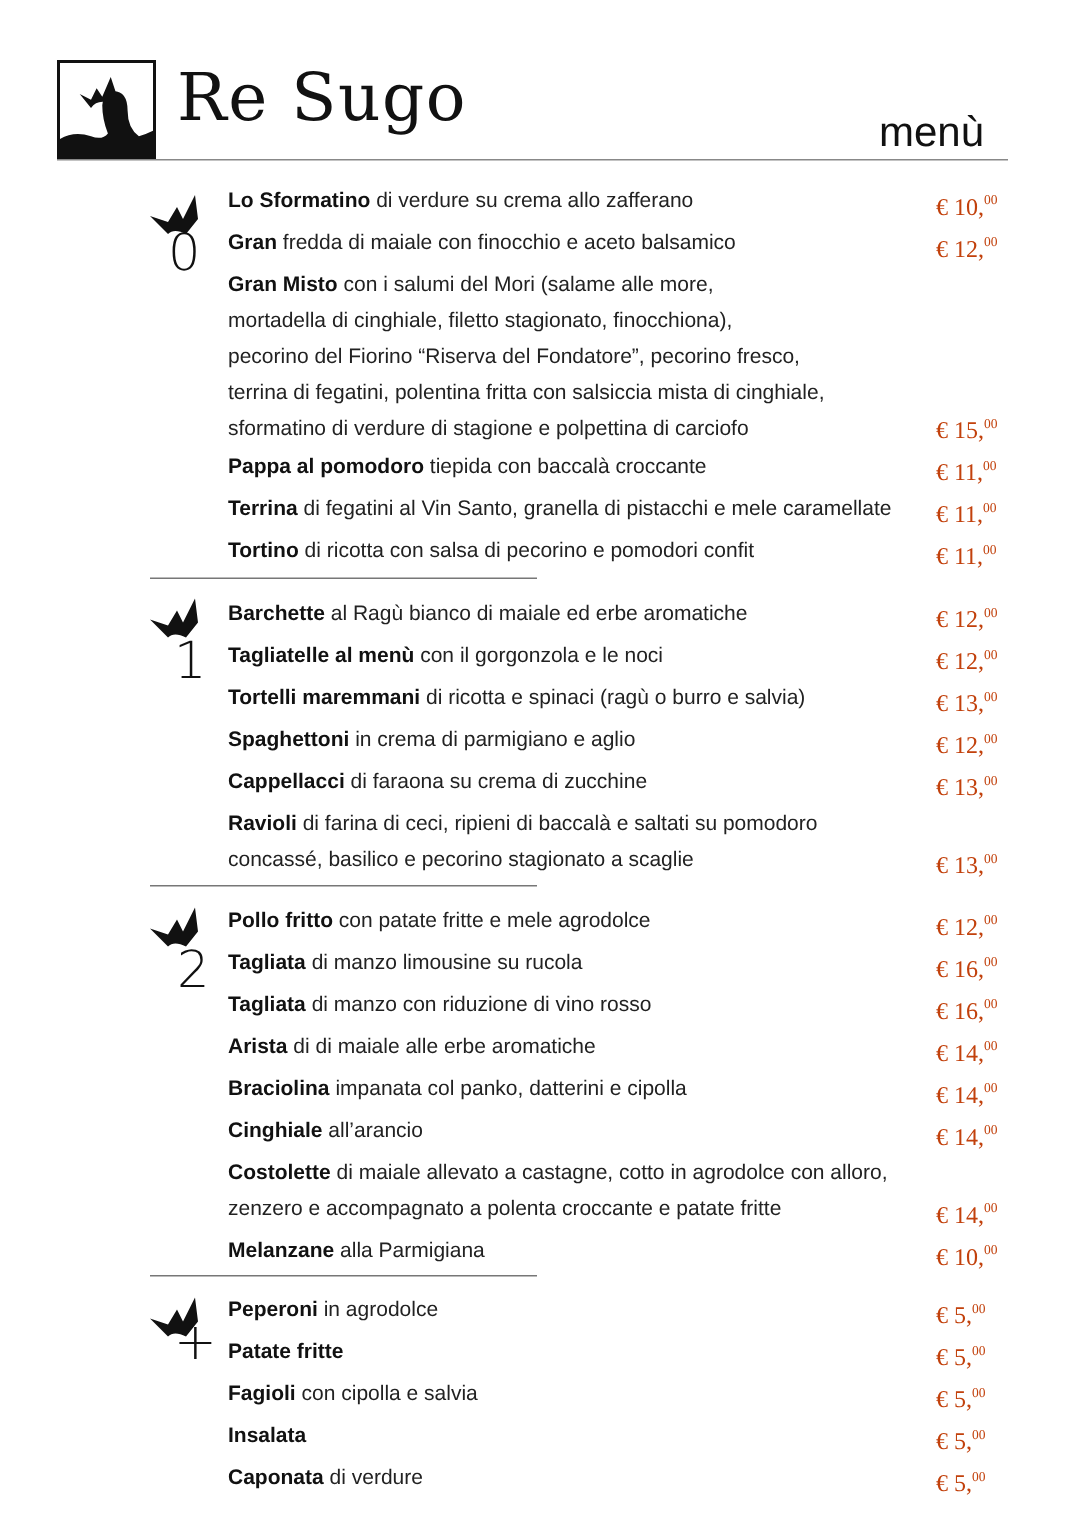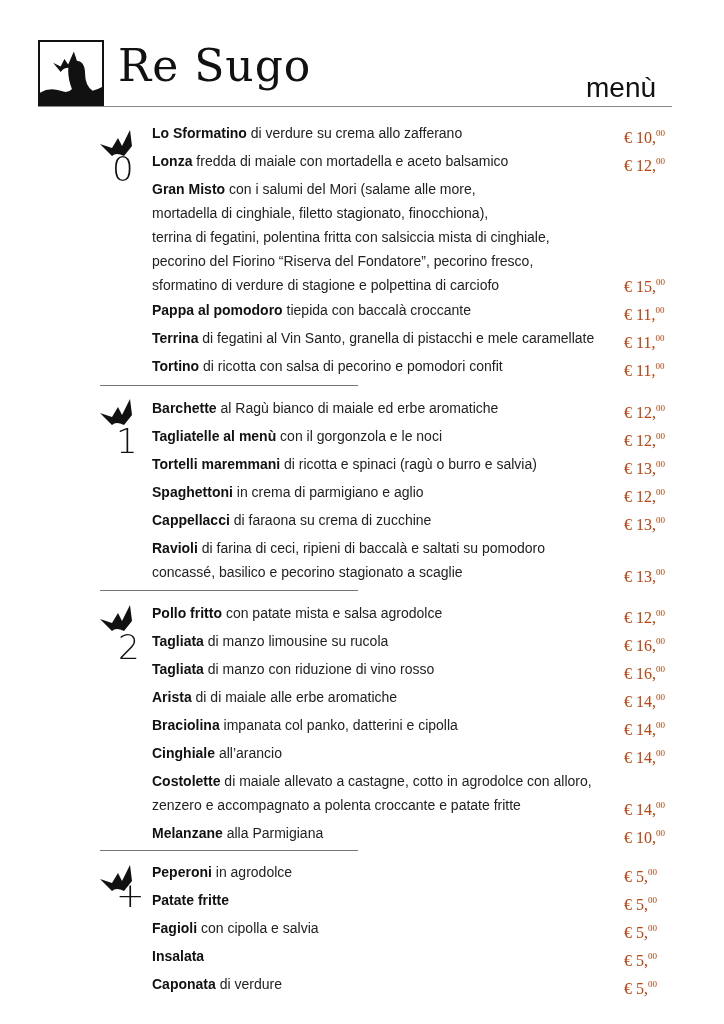--- a/index.html
+++ b/index.html
@@ -59,28 +59,28 @@
 </div>
 <div class="sec-num" style="left:116px;top:878px">+</div>
 
 <div class="rule" style="top:385px"></div>
 <div class="rule" style="top:590px"></div>
 <div class="rule" style="top:850px"></div>
 
 <div class="row" style="top:121px"><span class="name">Lo Sformatino</span><span> di verdure su crema allo zafferano</span></div>
 <div class="price" style="top:121px"><span>€</span> <span>10,</span><sup>00</sup></div>
 
-<div class="row" style="top:149px"><span class="name">Lonza</span><span> fredda di maiale con mortadella e aceto balsamico</span></div>
+<div class="row" style="top:149px"><span class="name">Gran</span><span> fredda di maiale con finocchio e aceto balsamico</span></div>
 <div class="price" style="top:149px"><span>€</span> <span>12,</span><sup>00</sup></div>
 
 <div class="row" style="top:177px">
   <div><span class="name">Gran Misto</span><span> con i salumi del Mori (salame alle more,</span></div>
   <div>mortadella di cinghiale, filetto stagionato, finocchiona),</div>
+  <div>pecorino del Fiorino “Riserva del Fondatore”, pecorino fresco,</div>
   <div>terrina di fegatini, polentina fritta con salsiccia mista di cinghiale,</div>
-  <div>pecorino del Fiorino “Riserva del Fondatore”, pecorino fresco,</div>
   <div>sformatino di verdure di stagione e polpettina di carciofo</div>
 </div>
 <div class="price" style="top:270px"><span>€</span> <span>15,</span><sup>00</sup></div>
 
 <div class="row" style="top:298px"><span class="name">Pappa al pomodoro</span><span> tiepida con baccalà croccante</span></div>
 <div class="price" style="top:298px"><span>€</span> <span>11,</span><sup>00</sup></div>
 
 <div class="row" style="top:326px"><span class="name">Terrina</span><span> di fegatini al Vin Santo, granella di pistacchi e mele caramellate</span></div>
 <div class="price" style="top:326px"><span>€</span> <span>11,</span><sup>00</sup></div>
 
@@ -101,21 +101,21 @@
 
 <div class="row" style="top:508px"><span class="name">Cappellacci</span><span> di faraona su crema di zucchine</span></div>
 <div class="price" style="top:508px"><span>€</span> <span>13,</span><sup>00</sup></div>
 
 <div class="row" style="top:536px">
   <div><span class="name">Ravioli</span><span> di farina di ceci, ripieni di baccalà e saltati su pomodoro</span></div>
   <div>concassé, basilico e pecorino stagionato a scaglie</div>
 </div>
 <div class="price" style="top:560px"><span>€</span> <span>13,</span><sup>00</sup></div>
 
-<div class="row" style="top:601px"><span class="name">Pollo fritto</span><span> con patate mista e salsa agrodolce</span></div>
+<div class="row" style="top:601px"><span class="name">Pollo fritto</span><span> con patate fritte e mele agrodolce</span></div>
 <div class="price" style="top:601px"><span>€</span> <span>12,</span><sup>00</sup></div>
 
 <div class="row" style="top:629px"><span class="name">Tagliata</span><span> di manzo limousine su rucola</span></div>
 <div class="price" style="top:629px"><span>€</span> <span>16,</span><sup>00</sup></div>
 
 <div class="row" style="top:657px"><span class="name">Tagliata</span><span> di manzo con riduzione di vino rosso</span></div>
 <div class="price" style="top:657px"><span>€</span> <span>16,</span><sup>00</sup></div>
 
 <div class="row" style="top:685px"><span class="name">Arista</span><span> di di maiale alle erbe aromatiche</span></div>
 <div class="price" style="top:685px"><span>€</span> <span>14,</span><sup>00</sup></div>

